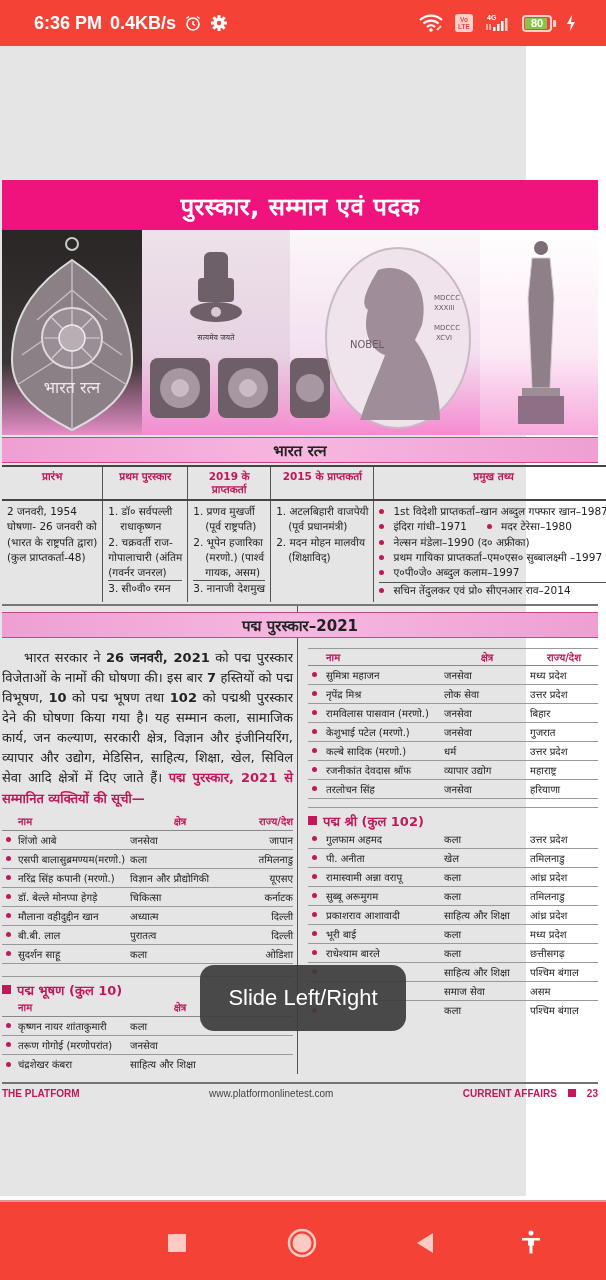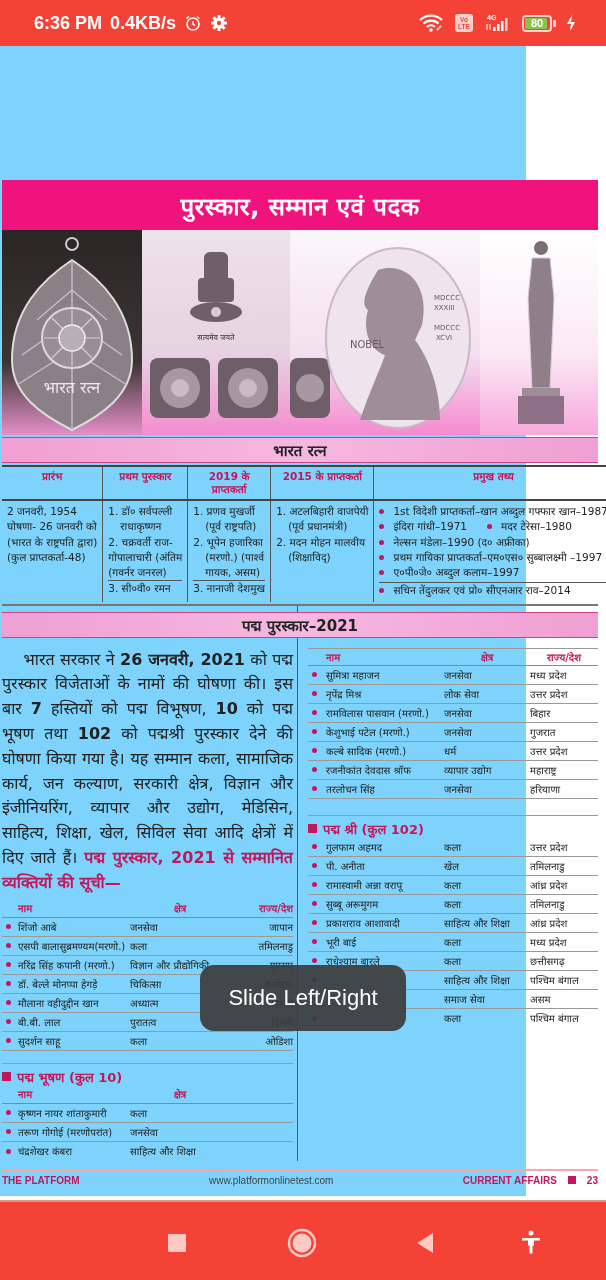--- a/index.html
+++ b/index.html
@@ -11,21 +11,21 @@
     color: #fff; display: flex; align-items: center; padding: 0 30px 0 34px; font-family: "Liberation Sans", sans-serif; }
   .status-left { display: flex; align-items: center; gap: 8px; font-size: 18px; font-weight: bold; }
   .status-right { margin-left: auto; display: flex; align-items: center; gap: 10px; }
   .sb-icon { display: inline-flex; align-items: center; justify-content: center; }
   .battery { border: 2px solid #ffd0cc; border-radius: 4px; width: 30px; height: 17px; position: relative; display: flex; align-items: center; justify-content: center; }
   .battery-fill { position: absolute; left: 1px; top: 1px; bottom: 1px; width: 22px; background: #8bc34a; border-radius: 1px; }
   .battery-text { position: relative; font-size: 11px; font-weight: bold; color: #fff; }
   .battery-cap { width: 3px; height: 7px; background: #ffd0cc; margin-left: 1px; border-radius: 1px; }
 
   
-  .doc { position: absolute; left: 0; top: 46px; width: 526px; height: 1150px; background: #7dd3fc; }
+  .doc { position: absolute; left: 0; top: 46px; width: 526px; height: 1150px; background: #e5e5e5; }
   .page { position: absolute; left: 2px; top: 134px; width: 596px; }
 
   .title-banner { height: 50px; background: #f0137d; color: #fff; display: flex; align-items: center; justify-content: center;
     font-size: 24px; font-weight: bold; font-family: "DejaVu Sans", sans-serif; letter-spacing: 0.5px; }
 
   .image-strip { height: 205px; display: flex; background: #f7e6f2; }
   .img-panel { position: relative; overflow: hidden; }
   .panel-bharat { width: 140px; background: linear-gradient(#2a2626 0%, #3c3535 65%, #e68fc8 100%); }
   .panel-padma { width: 148px; background: linear-gradient(#ede2ea 0%, #e7d2e2 60%, #f48cd0 100%); }
   .panel-nobel { width: 190px; background: linear-gradient(#fbf6fa 0%, #f3e0ef 60%, #f58ad0 100%); }
@@ -41,34 +41,34 @@
   table.br th:last-child, table.br td:last-child { border-right: none; }
   .cell-line { display: block; white-space: nowrap; }
   .cell-line.indent { padding-left: 12px; }
   .fact { display: flex; align-items: baseline; white-space: nowrap; }
   .bullet { display: inline-block; width: 5px; height: 5px; border-radius: 50%; background: #c2185b; margin-right: 9px; flex-shrink: 0; position: relative; top: -1px; }
   .fact .gap { display: inline-block; width: 20px; }
 
   .padma-wrap { position: relative; display: flex; border-top: 2px solid #777; margin-top: 2px; }
   .col-left { width: 296px; padding-right: 4px; border-right: 1px solid #555; }
   .col-right { width: 300px; padding-left: 10px; }
-  .intro { font-size: 16px; line-height: 1.55; padding: 6px 0 4px 0; text-align: justify; }
+  .intro { font-size: 13px; line-height: 1.55; padding: 6px 0 4px 0; text-align: justify; }
   .intro b { font-weight: bold; }
   .intro .hl { color: #c2185b; font-weight: bold; }
   .sub-heading { display: flex; align-items: center; gap: 6px; color: #c2185b; font-weight: bold; font-size: 13px; margin-top: 12px; padding-top: 4px; border-top: 1px solid #999; }
   .sq { width: 9px; height: 9px; background: #c2185b; display: inline-block; }
   .list-head, .list-row { display: grid; grid-template-columns: 16px 110px 90px 1fr; font-size: 10px; align-items: center; }
   .list-head { color: #c2185b; font-weight: bold; height: 18px; border-bottom: 1px solid #888; }
   .list-row { height: 19px; border-bottom: 1px solid #999; white-space: nowrap; }
   .list-row .b { width: 5px; height: 5px; border-radius: 50%; background: #c2185b; margin-left: 4px; }
   .col-left .list-head, .col-left .list-row { grid-template-columns: 16px 112px 100px 1fr; }
   .col-right .list-head, .col-right .list-row { grid-template-columns: 18px 118px 86px 1fr; }
   .right-top { border-top: 1px solid #999; margin-top: 6px; }
 
-  .page-footer { display: flex; justify-content: space-between; align-items: center; font-size: 10px; border-top: 2px solid #fca5a5; margin-top: 8px; padding-top: 4px; font-family: "Liberation Sans", sans-serif; }
+  .page-footer { display: flex; justify-content: space-between; align-items: center; font-size: 10px; border-top: 2px solid #737373; margin-top: 8px; padding-top: 4px; font-family: "Liberation Sans", sans-serif; }
   .pf-left { color: #c2185b; font-weight: bold; }
   .pf-mid { color: #444; }
   .pf-right { color: #c2185b; font-weight: bold; display: flex; align-items: center; gap: 11px; }
 
   
   .toast { position: absolute; left: 200px; top: 965px; width: 206px; height: 66px; background: rgba(60,60,60,0.92); border-radius: 14px;
     color: #fff; font-size: 22px; display: flex; align-items: center; justify-content: center; font-family: "Liberation Sans", sans-serif; }
 
   
   .nav-bar { position: absolute; left: 0; top: 1200px; width: 606px; height: 80px; background: #f44336; border-top: 2px solid #e0958f; }
@@ -404,21 +404,21 @@
             <span>व्यापार उद्योग</span>
             <span>महाराष्ट्र</span>
           </div>
         <div class="list-row">
             <span class="b"></span>
             <span>तरलोचन सिंह</span>
             <span>जनसेवा</span>
             <span>हरियाणा</span>
           </div>
 
-        <div class="sub-heading" style="margin-top:16px;">
+        <div class="sub-heading" style="margin-top:8px;">
             <span class="sq"></span>
             <span>पद्म श्री (कुल 102)</span>
           </div>
         <div class="list-row">
             <span class="b"></span>
             <span>गुलफाम अहमद</span>
             <span>कला</span>
             <span>उत्तर प्रदेश</span>
           </div>
         <div class="list-row">

